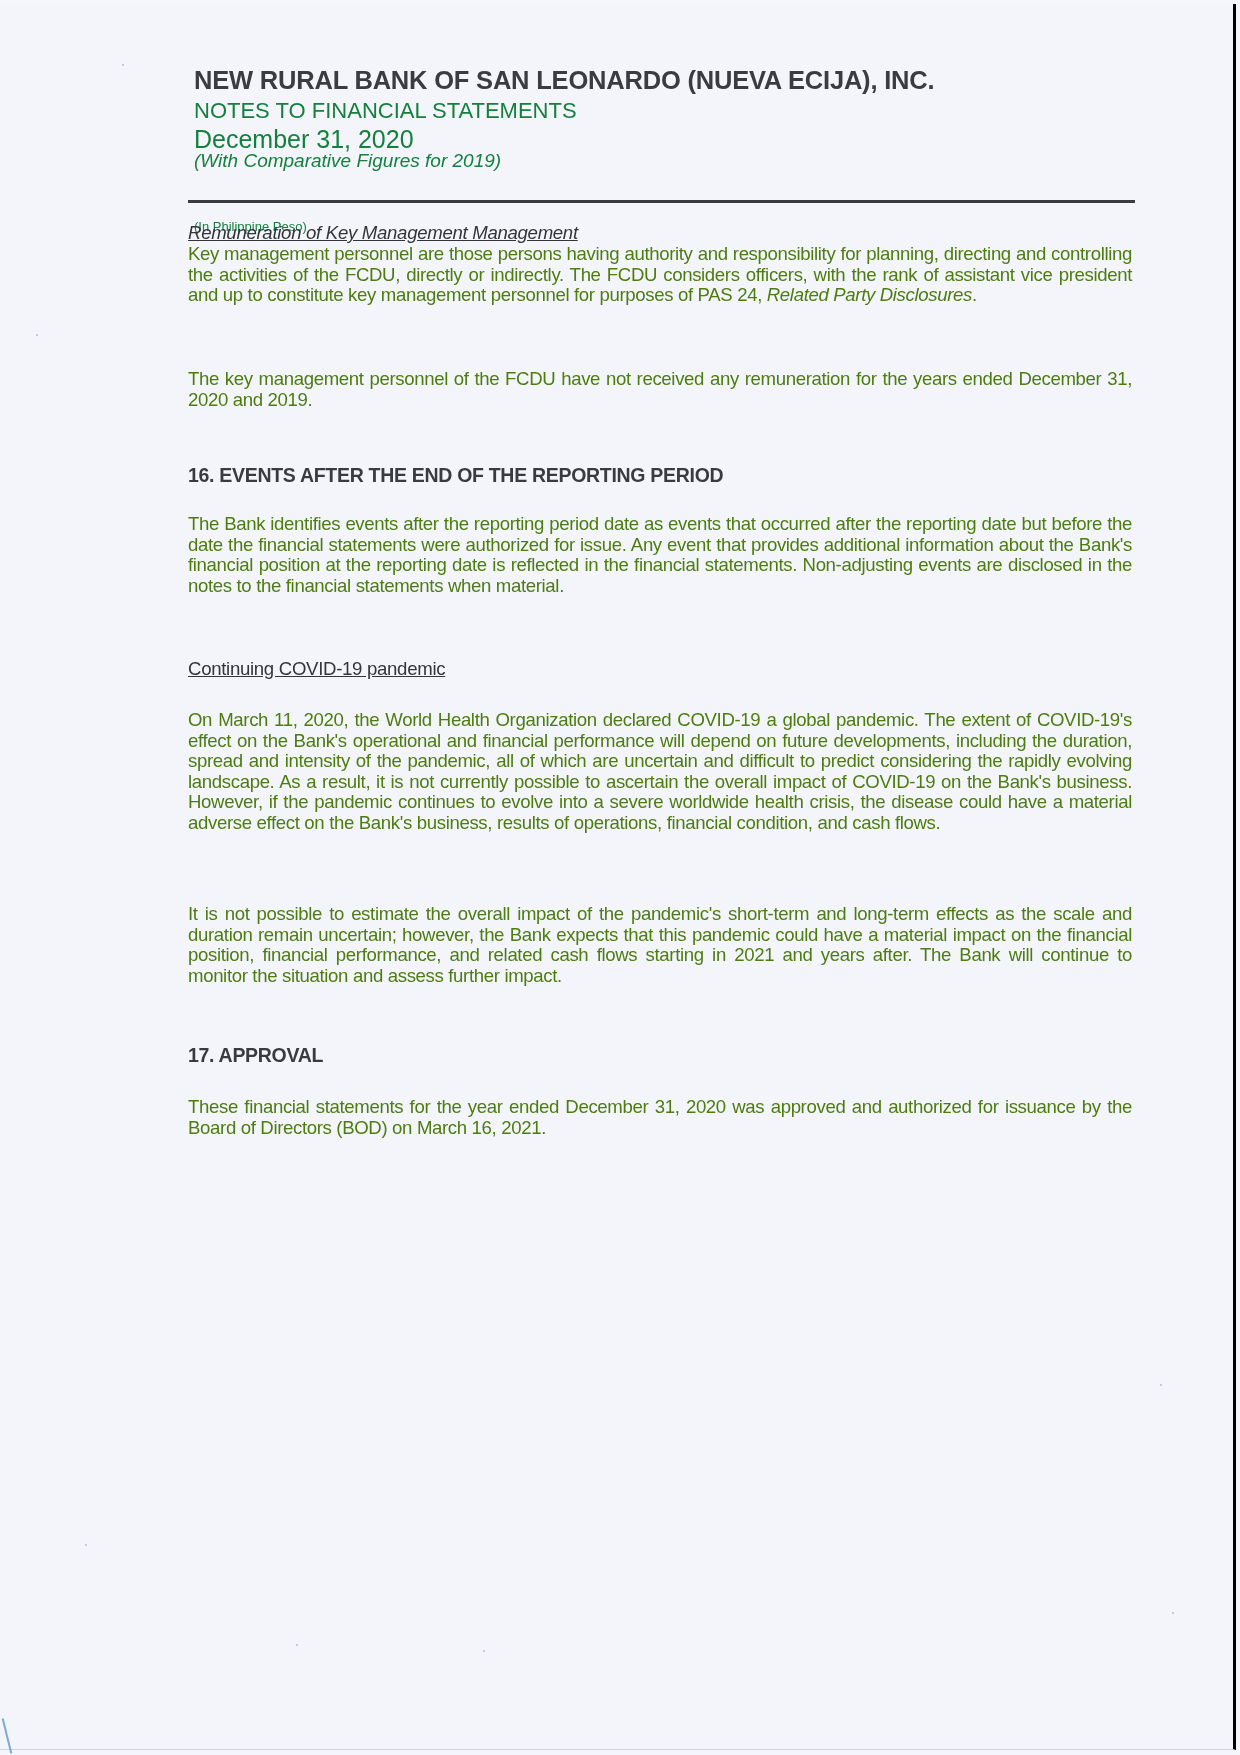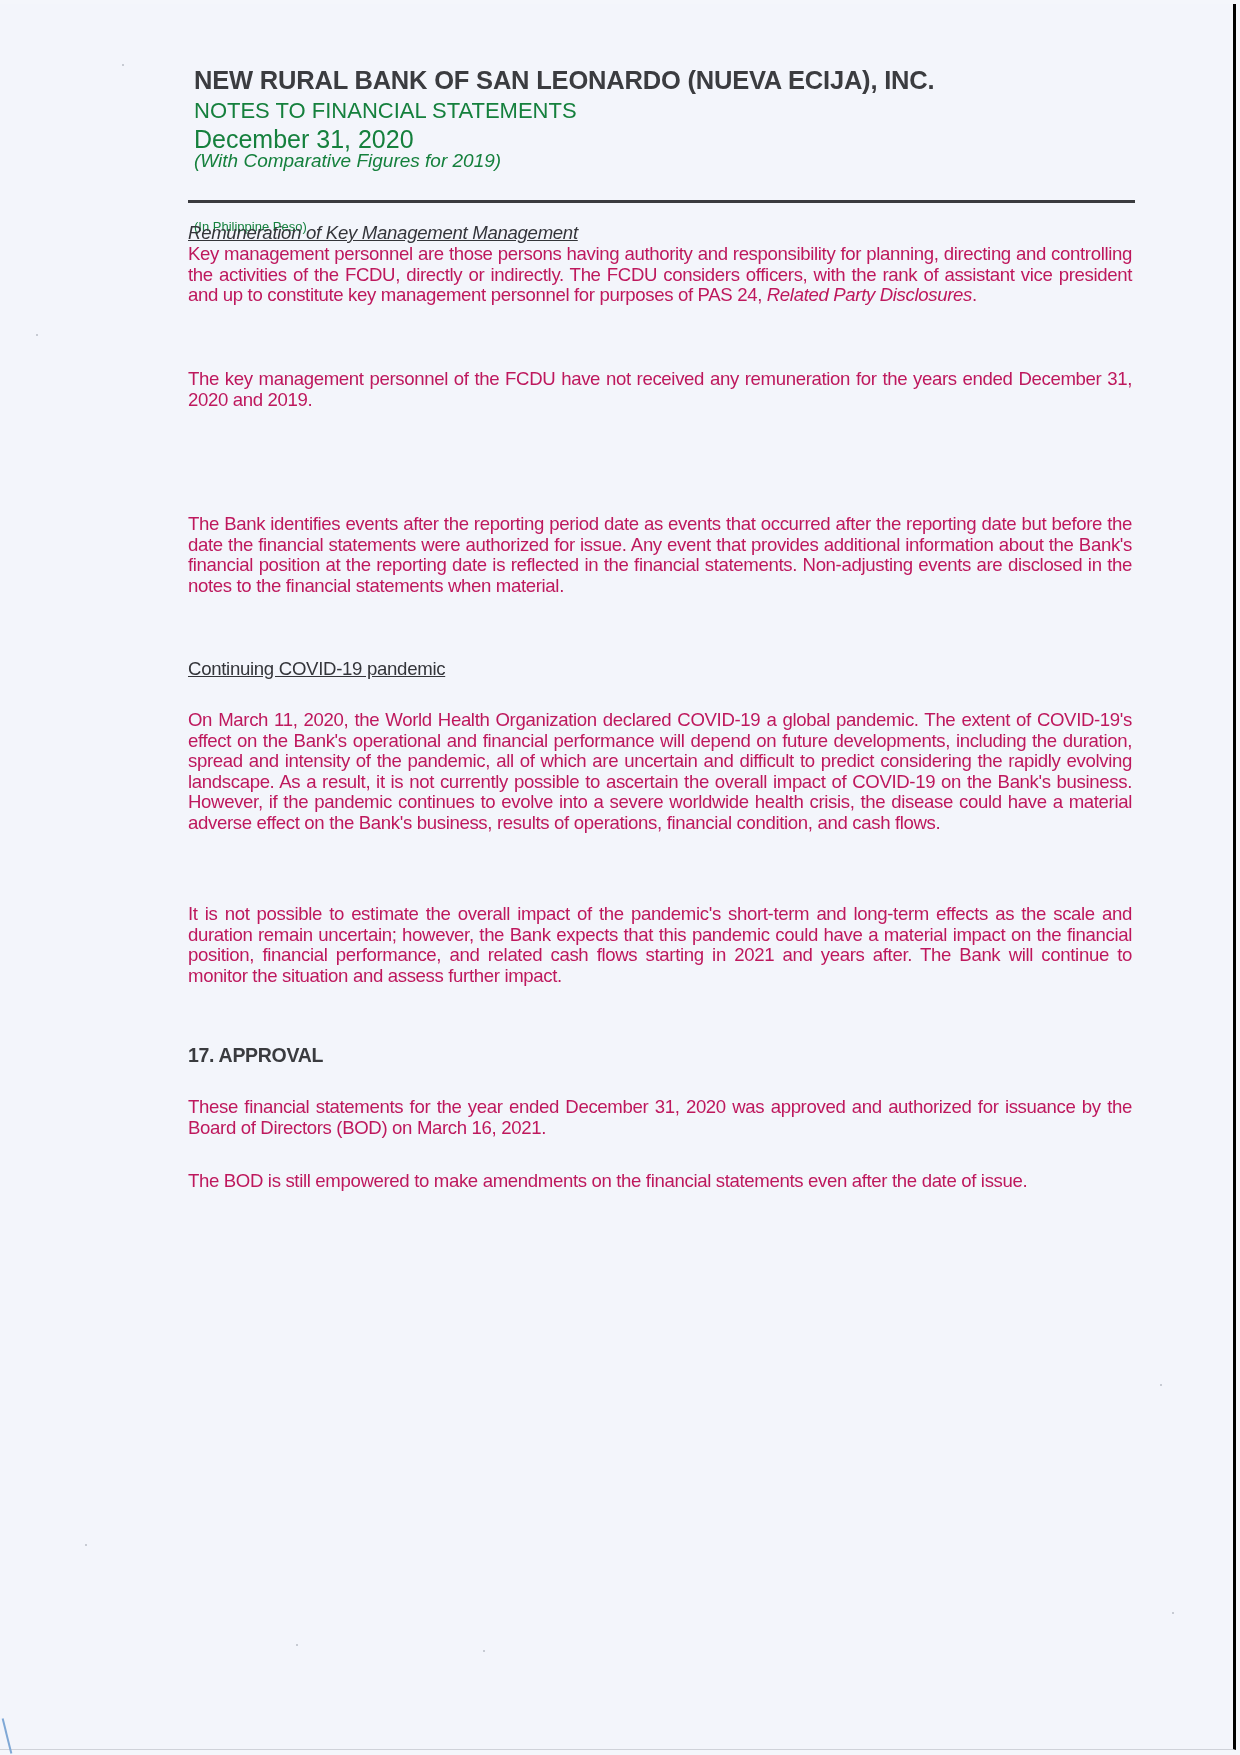--- a/index.html
+++ b/index.html
@@ -51,21 +51,21 @@
     background: #3a3b3f;
   }
   .para {
     position: absolute;
     left: 188px;
     width: 944px;
     font-size: 18.6px;
     line-height: 20.6px;
     text-align: justify;
     letter-spacing: -0.35px;
-    color: #be185d;
+    color: #4d7c0f;
   }
   .subhead {
     position: absolute;
     left: 188px;
     font-size: 18.6px;
     text-decoration: underline;
     white-space: nowrap;
     color: #34353a;
     letter-spacing: -0.3px;
   }
@@ -103,28 +103,28 @@
   <div class="hdr-line hdr-notes">NOTES TO FINANCIAL STATEMENTS</div>
   <div class="hdr-line hdr-date">December 31, 2020</div>
   <div class="hdr-line hdr-comp">(With Comparative Figures for 2019)</div>
   <div class="hdr-line hdr-peso">(In Philippine Peso)</div>
   <div class="hdr-rule"></div>
 
   <div class="subhead italic" style="top:218px;">Remuneration of Key Management Management</div>
   <div class="para" style="top:240px;"><span>Key management personnel are those persons having authority and responsibility for planning, directing and controlling the activities of the FCDU, directly or indirectly. The FCDU considers officers, with the rank of assistant vice president and up to constitute key management personnel for purposes of PAS 24, </span><em>Related Party Disclosures</em><span>.</span></div>
   <div class="para" style="top:365px;">The key management personnel of the FCDU have not received any remuneration for the years ended December 31, 2020 and 2019.</div>
 
+  <div class="section-title" style="top:460px;">16. EVENTS AFTER THE END OF THE REPORTING PERIOD</div>
   <div class="para" style="top:510px;">The Bank identifies events after the reporting period date as events that occurred after the reporting date but before the date the financial statements were authorized for issue. Any event that provides additional information about the Bank's financial position at the reporting date is reflected in the financial statements. Non-adjusting events are disclosed in the notes to the financial statements when material.</div>
   <div class="subhead" style="top:654px;">Continuing COVID-19 pandemic</div>
   <div class="para" style="top:706px;">On March 11, 2020, the World Health Organization declared COVID-19 a global pandemic. The extent of COVID-19's effect on the Bank's operational and financial performance will depend on future developments, including the duration, spread and intensity of the pandemic, all of which are uncertain and difficult to predict considering the rapidly evolving landscape. As a result, it is not currently possible to ascertain the overall impact of COVID-19 on the Bank's business. However, if the pandemic continues to evolve into a severe worldwide health crisis, the disease could have a material adverse effect on the Bank's business, results of operations, financial condition, and cash flows.</div>
   <div class="para" style="top:900px;">It is not possible to estimate the overall impact of the pandemic's short-term and long-term effects as the scale and duration remain uncertain; however, the Bank expects that this pandemic could have a material impact on the financial position, financial performance, and related cash flows starting in 2021 and years after. The Bank will continue to monitor the situation and assess further impact.</div>
 
   <div class="section-title" style="top:1040px;">17. APPROVAL</div>
   <div class="para" style="top:1093px;">These financial statements for the year ended December 31, 2020 was approved and authorized for issuance by the Board of Directors (BOD) on March 16, 2021.</div>
-  <div class="para" style="top:1167px;">The BOD is still empowered to make amendments on the financial statements even after the date of issue.</div>
 
   <div class="speck" style="left:122px;top:60px;"></div>
   <div class="speck" style="left:36px;top:330px;"></div>
   <div class="speck" style="left:85px;top:1540px;"></div>
   <div class="speck" style="left:483px;top:1646px;"></div>
   <div class="speck" style="left:1160px;top:1380px;"></div>
   <div class="speck" style="left:1172px;top:1608px;"></div>
   <div class="speck" style="left:296px;top:1640px;"></div>
 </div>
 <div class="blue-mark"></div>

